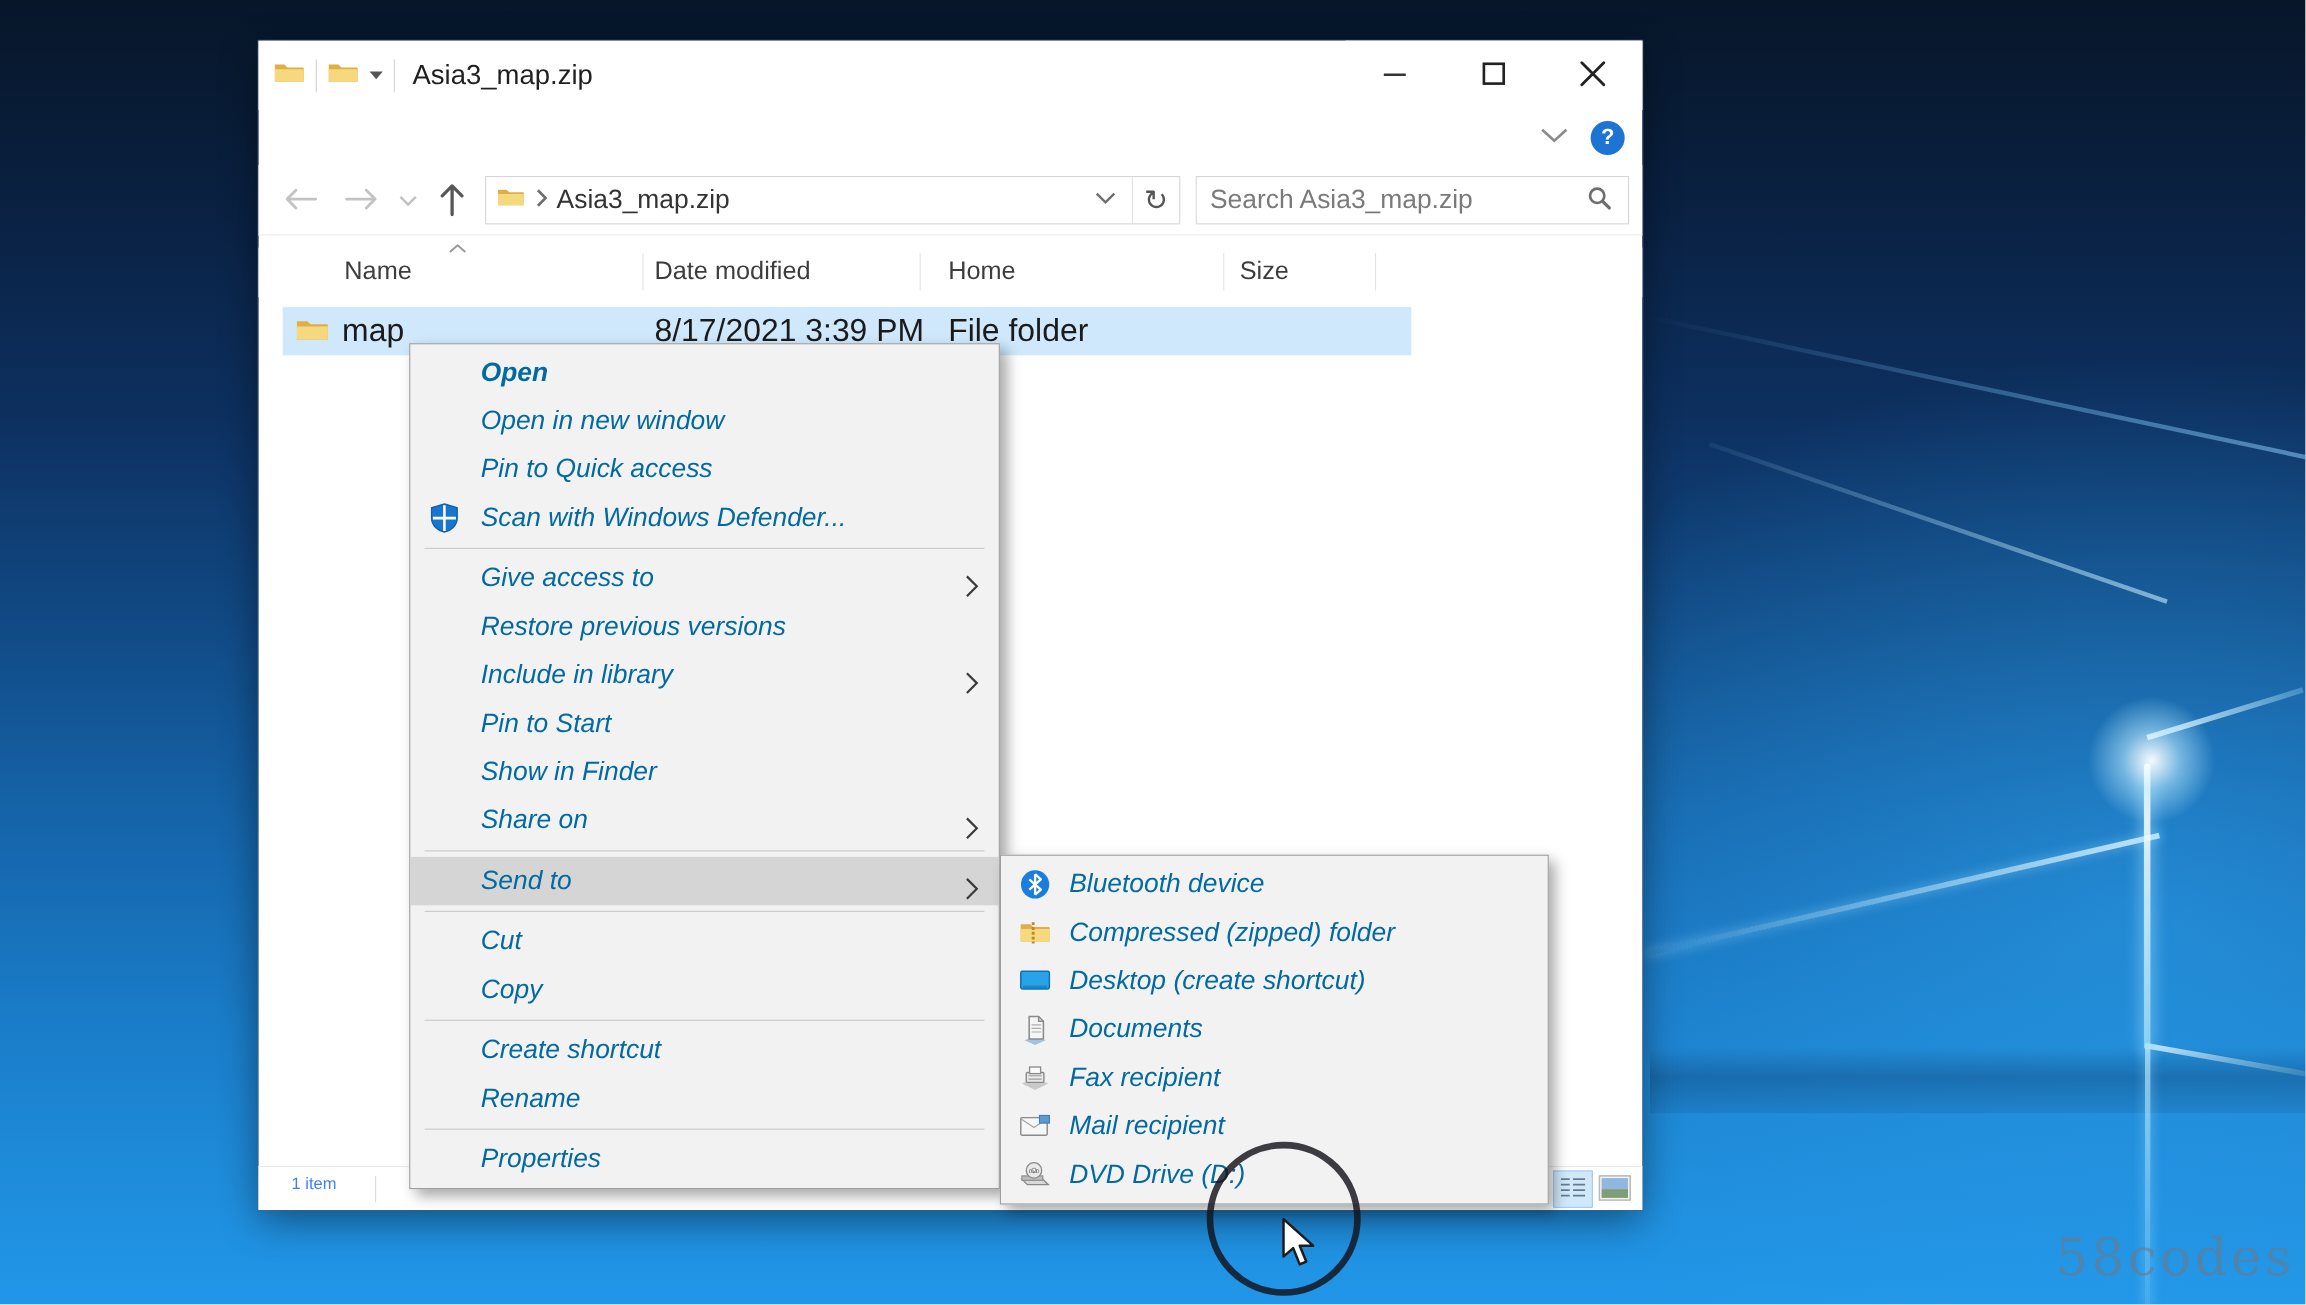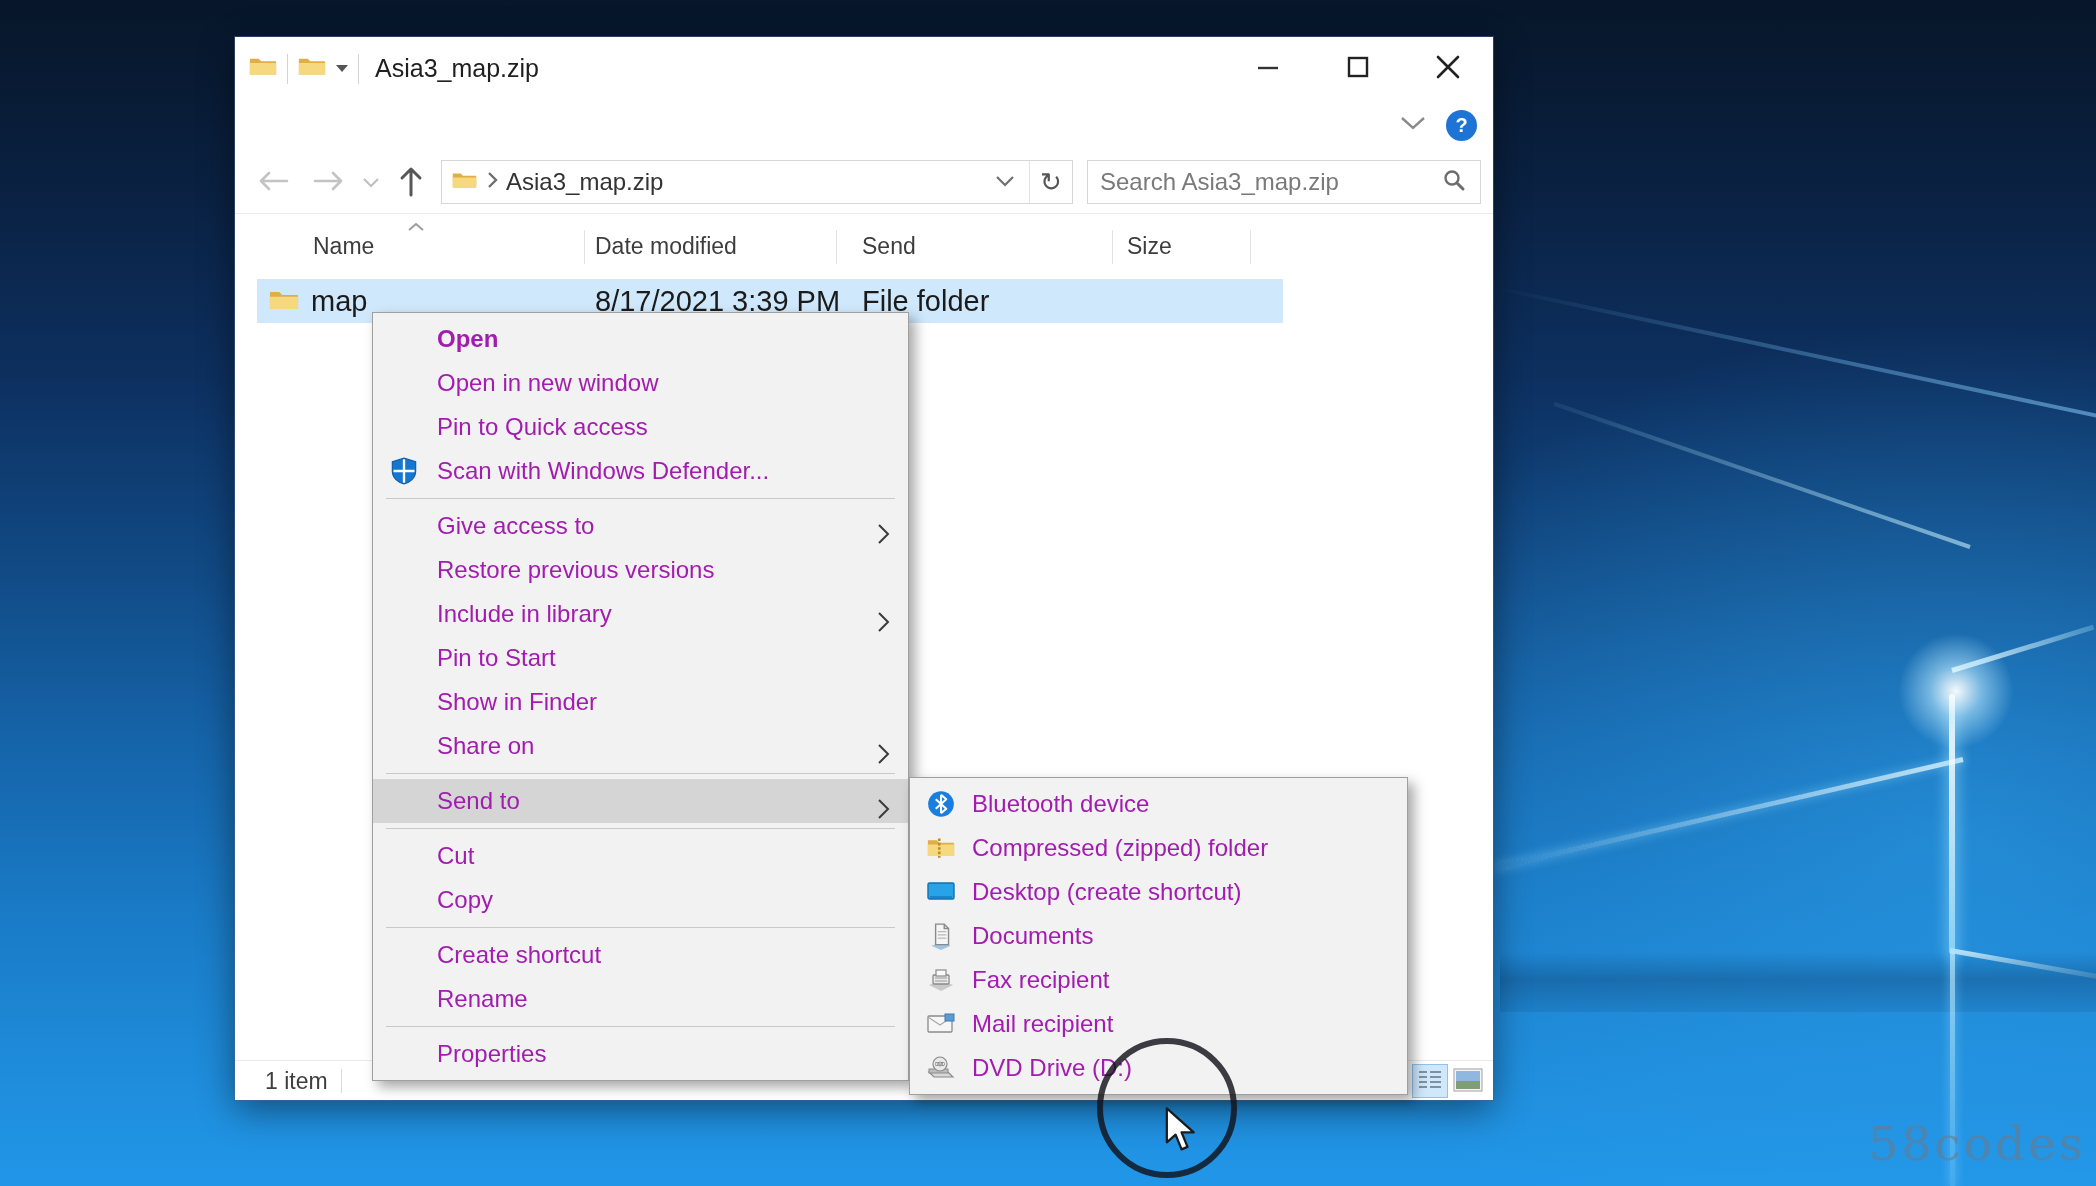--- a/index.html
+++ b/index.html
@@ -72,31 +72,31 @@
 
   .headersrow { position:absolute; left:0; top:188px; width:100%; height:45px; background:#fff; }
   .col-h { position:absolute; top:8px; font-size:23px; color:#3d3d3d; white-space:nowrap; background:none; border:none; }
   .col-div { position:absolute; top:5px; width:1px; height:34px; background:#e3e3e3; }
   .sort-caret { position:absolute; left:172px; top:-7px; }
 
   .filerow { position:absolute; left:22px; top:242px; width:1026px; height:44px; background:#cfe8fc; display:flex; align-items:center; }
   .cell { position:absolute; font-size:29px; color:#1b1b1b; white-space:nowrap; }
 
   .statusbar { position:absolute; left:0; bottom:0; width:100%; height:40px; background:#fff; border-top:1px solid #eaeaea; }
-  .status-text { position:absolute; left:30px; top:7px; font-size:23px; color:#404040; }
+  .status-text { position:absolute; left:30px; top:7px; font-size:15px; color:#3b82f6; }
   .status-sep { position:absolute; left:106px; top:8px; width:1px; height:24px; background:#d9d9d9; }
   .view-btn { position:absolute; top:4px; width:34px; height:32px; display:flex; align-items:center; justify-content:center; background:none; border:none; }
   .view-btn.active { background:#cfe8fc; outline:1px solid #90c2ee; }
 
   
   .menu { position:absolute; background:#f2f2f2; border:1px solid #9f9f9f; box-shadow:6px 6px 12px rgba(0,0,0,0.35);
     padding:4px 0; z-index:10; }
   .ctx { left:372px; top:312px; width:537px; }
   .sub { left:909px; top:777px; width:499px; z-index:11; }
-  .mi { position:relative; height:44px; line-height:44px; padding-left:64px; font-size:24px; color:#a21caf; white-space:nowrap; }
+  .mi { position:relative; height:44px; line-height:44px; padding-left:64px; font-size:24px; color:#0369a1; white-space:nowrap;font-style:italic; }
   .sub .mi { padding-left:62px; }
   .mi.bold { font-weight:bold; }
   .mi.hl { background:#d5d5d5; }
   .mi-icon { position:absolute; left:16px; top:7px; width:30px; height:30px; display:flex; align-items:center; justify-content:center; }
   .sub-arrow { position:absolute; right:18px; top:11px; }
   .msep { height:1px; background:#c9c9c9; margin:5px 13px; }
 
   
   .click-ring { position:absolute; left:1097px; top:1038px; width:140px; height:140px; border-radius:50%;
     border:6px solid rgba(18,18,26,0.82); z-index:20; }
@@ -240,21 +240,21 @@
   </div>
 
   <div class="headersrow">
     <span class="sort-caret">
       <svg width="18" height="10" viewBox="0 0 18 10">
           <polyline points="2,8 9,2 16,8" fill="none" stroke="#9a9a9a" stroke-width="1.8"></polyline>
         </svg>
     </span>
     <button class="col-h" style="left:30px;margin-left:48px;">Name</button>
     <button class="col-h" style="left:360px;">Date modified</button>
-    <button class="col-h" style="left:627px;">Send</button>
+    <button class="col-h" style="left:627px;">Home</button>
     <button class="col-h" style="left:892px;">Size</button>
     <span class="col-div" style="left:349px;"></span>
     <span class="col-div" style="left:601px;"></span>
     <span class="col-div" style="left:877px;"></span>
     <span class="col-div" style="left:1015px;"></span>
   </div>
 
   <div class="filerow">
     <span style="position:absolute;left:12px;top:9px;">
       <svg width="30" height="25" viewBox="0 0 32 26">

